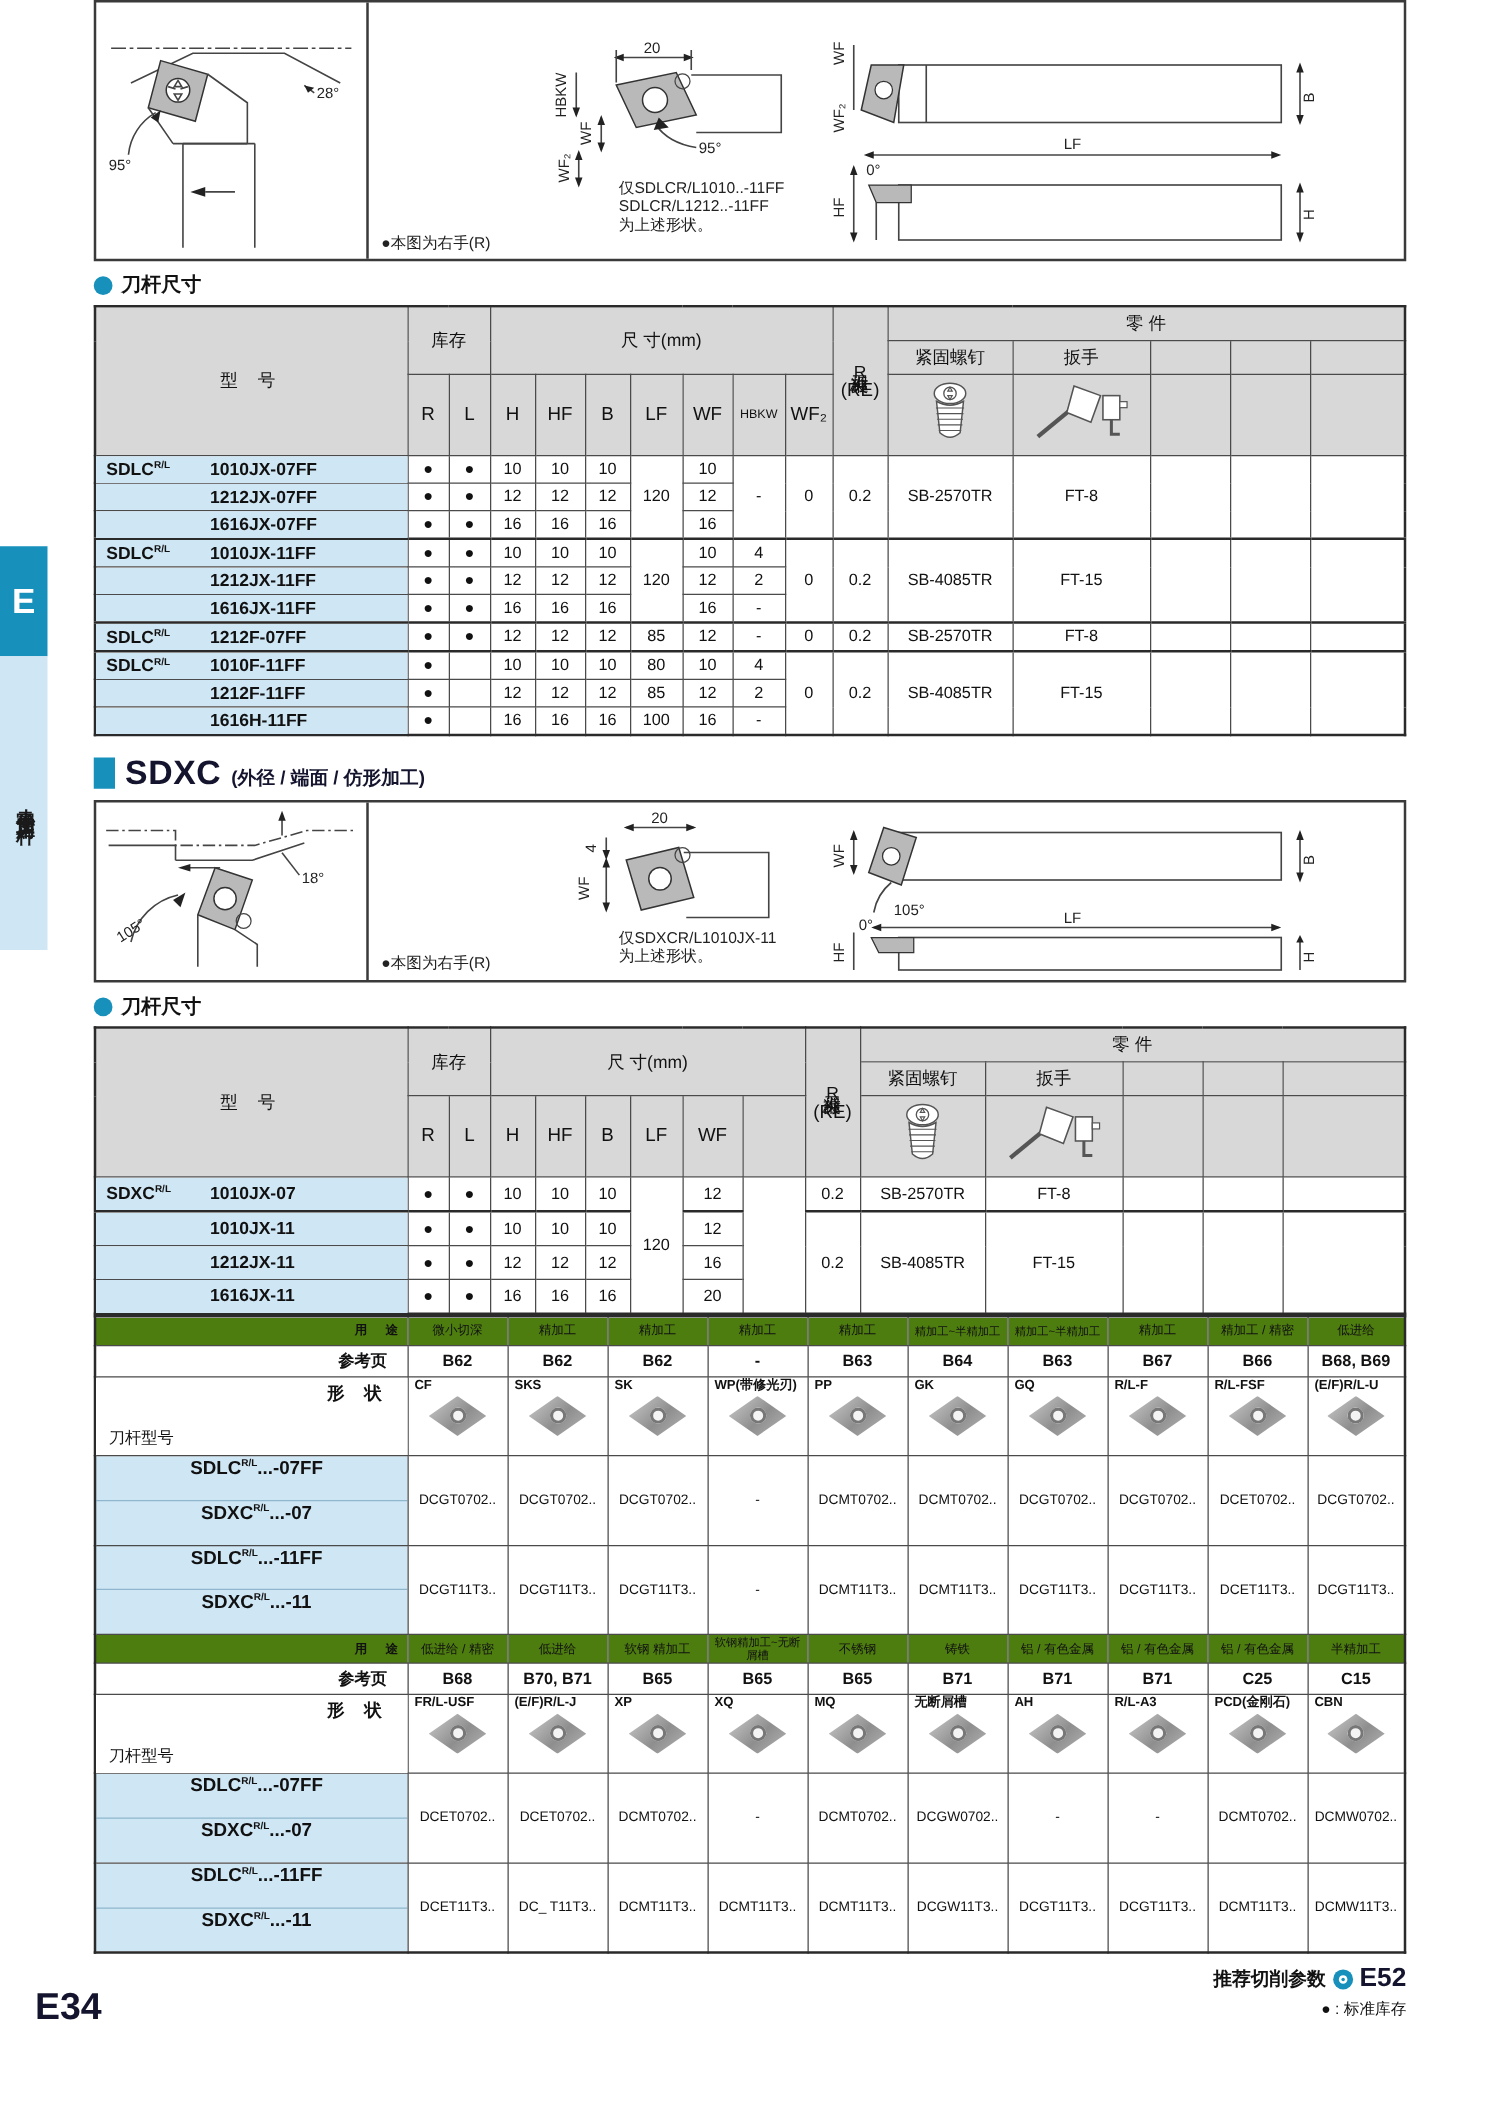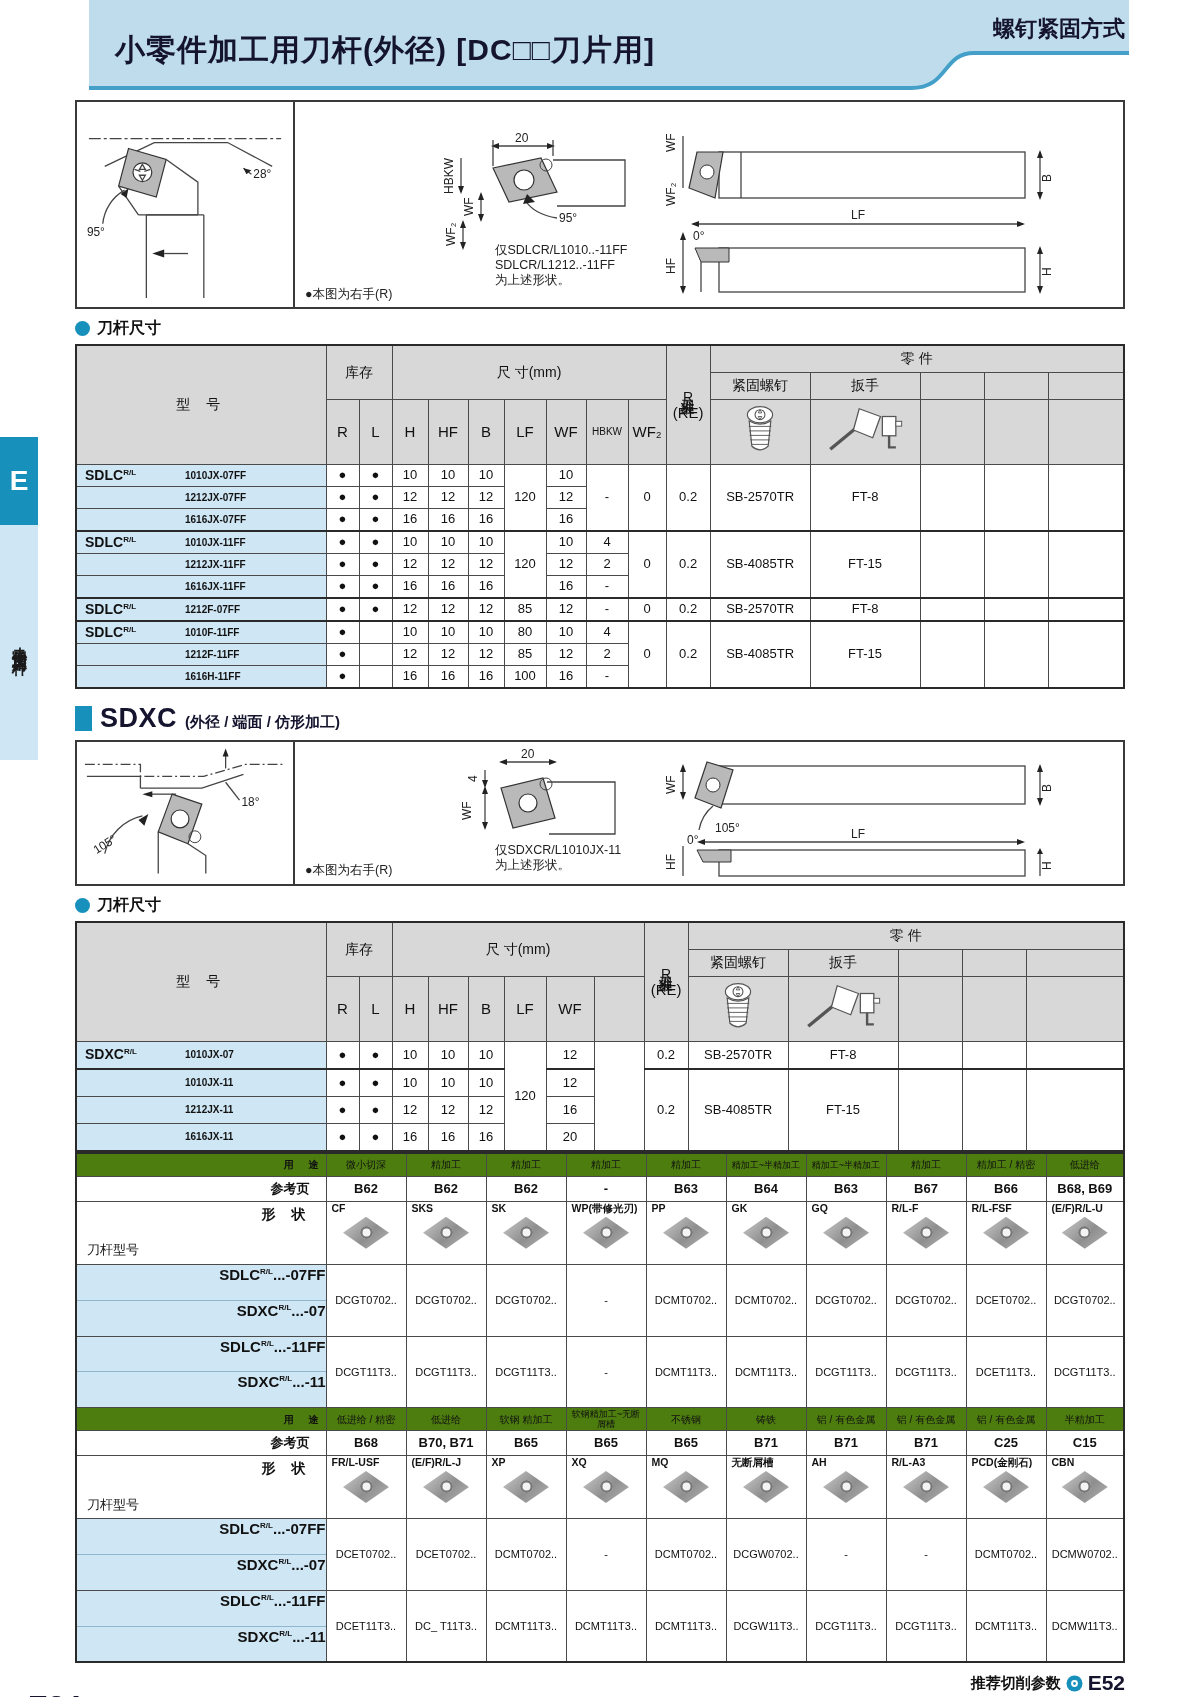--- a/index.html
+++ b/index.html
@@ -46,21 +46,21 @@
   .hrow2 th{height:26px;font-size:14px;}
   .hrow3 th{height:64px;font-size:15px;background:#D8D8D8;}
   .hrow3 th.smallh{font-size:10px;}
   .tipc{font-size:13px;}
   .tipv{writing-mode:vertical-lr;text-orientation:upright;margin:0 auto;letter-spacing:0px;line-height:1;}
   .tip2{font-size:15px;}
   .mhead{font-size:16px;letter-spacing:6px;}
   .mc{background:#CFE6F4;text-align:left;position:relative;padding-left:8px;}
   .mp{font-weight:bold;font-size:14px;}
   .mc sup,.ml sup{font-size:8px;font-weight:bold;}
-  .mn{position:absolute;left:108px;top:50%;transform:translateY(-50%);font-weight:bold;font-size:10px;white-space:nowrap;}
+  .mn{position:absolute;left:91px;top:50%;transform:translateY(-50%);font-weight:bold;font-size:14px;white-space:nowrap;}
   .gsep td{border-top:2px solid #2a2a2a;}
   .t2 td{height:26px;margin-top:43px;}
   .icoc{background:#D8D8D8;}
 
   
   .ins td{font-size:11px;}
   .ins .lab{text-align:right;padding-right:16px;font-size:14px;font-weight:bold;background:#D8D8D8;}
   .ins .ulab{letter-spacing:6px;}
   .ins .urow td{background:#4d7c0f;height:22px;font-size:10px;padding:0 1px;}
   .ins .prow td{height:24px;font-weight:bold;font-size:13px;background:#fff;}
@@ -70,48 +70,40 @@
   .dia{width:46px;height:32px;margin:2px auto 0;position:relative;
        background:linear-gradient(135deg,#cdcdcd 0%,#8e8e8e 55%,#b5b5b5 100%);
        clip-path:polygon(50% 0,100% 50%,50% 100%,0 50%);}
   .dia i{position:absolute;left:50%;top:50%;width:13px;height:13px;margin:-6.5px 0 0 -6.5px;border-radius:50%;
        background:#f4f4f4;box-shadow:inset 0 0 0 2.5px #777;}
   .diag{position:relative;background:
        linear-gradient(to bottom right,rgba(0,0,0,0) calc(50% - 1px),#4a4a4a calc(50% - 1px),#4a4a4a calc(50% + 1px),rgba(0,0,0,0) calc(50% + 1px));}
   .diag .sh{position:absolute;top:5px;right:14px;font-size:14px;font-weight:bold;letter-spacing:6px;}
   .diag .hl{position:absolute;bottom:6px;left:10px;font-size:13px;}
   .ins .mrowc{background:#CFE6F4;padding:0;}
-  .ml{display:block;text-align:right;padding:2px 0 16px 8px;font-weight:bold;font-size:15px;white-space:nowrap;}
+  .ml{display:block;text-align:center;padding:2px 0 16px 8px;font-weight:bold;font-size:15px;white-space:nowrap;}
   .ml + .ml{border-top:1px solid #8fb6cc;}
   .ins .vrow td{height:44px;vertical-align:middle;}
 
   
   .footer{position:relative;height:70px;}
   .fright{position:absolute;right:0;top:8px;text-align:right;}
   .fref{font-size:15px;font-weight:bold;color:#111;display:flex;align-items:center;gap:5px;justify-content:flex-end;}
   .frefpage{font-size:21px;font-weight:bold;color:#14142e;}
   .flegend{font-size:12.5px;color:#111;margin-top:4px;}
   .pageno{position:absolute;left:-47px;top:26px;font-size:30px;font-weight:bold;color:#14142e;}
 </style>
 </head>
 <body>
 
 <div class="side-tab">E</div>
 <div class="side-label">小零件加工用刀杆</div>
 
 <div class="content">
 
-  <div class="banner">
-    <svg width="1040" height="96" viewBox="0 0 1040 96">
-      <path d="M0,0 H1040 V53 H885 C853,53 860,88 822,88 L0,88 Z" fill="#BEDCEC"></path>
-      <path d="M1040,53 H885 C853,53 860,88 822,88 L0,88" fill="none" stroke="#44A0C8" stroke-width="4"></path>
-    </svg>
-    <div class="banner-title">小零件加工用刀杆(外径) [DC□□刀片用]</div>
-    <div class="banner-tag">螺钉紧固方式</div>
-  </div>
 
 
   <div class="dbox" style="height:205px;">
     <div class="lp">
       <svg width="216" height="201" viewBox="0 0 218 201">
         <path class="dstroke" d="M12 36 H206" stroke-dasharray="12 3 3 3"></path>
         <path class="dstroke" d="M28 64 L78 40 H152 L197 64"></path>
         <polygon class="dfill" points="52,46 90,57 80,95 42,84"></polygon>
         <circle cx="66" cy="70" r="9.5" fill="#fff" stroke="#333" stroke-width="1.2"></circle>
         <path class="dstroke" d="M66 62 l3 5 h-6 z M66 78 l3 -5 h-6 z M58 67 l6 2 M74 67 l-6 2" stroke-width="1"></path>

